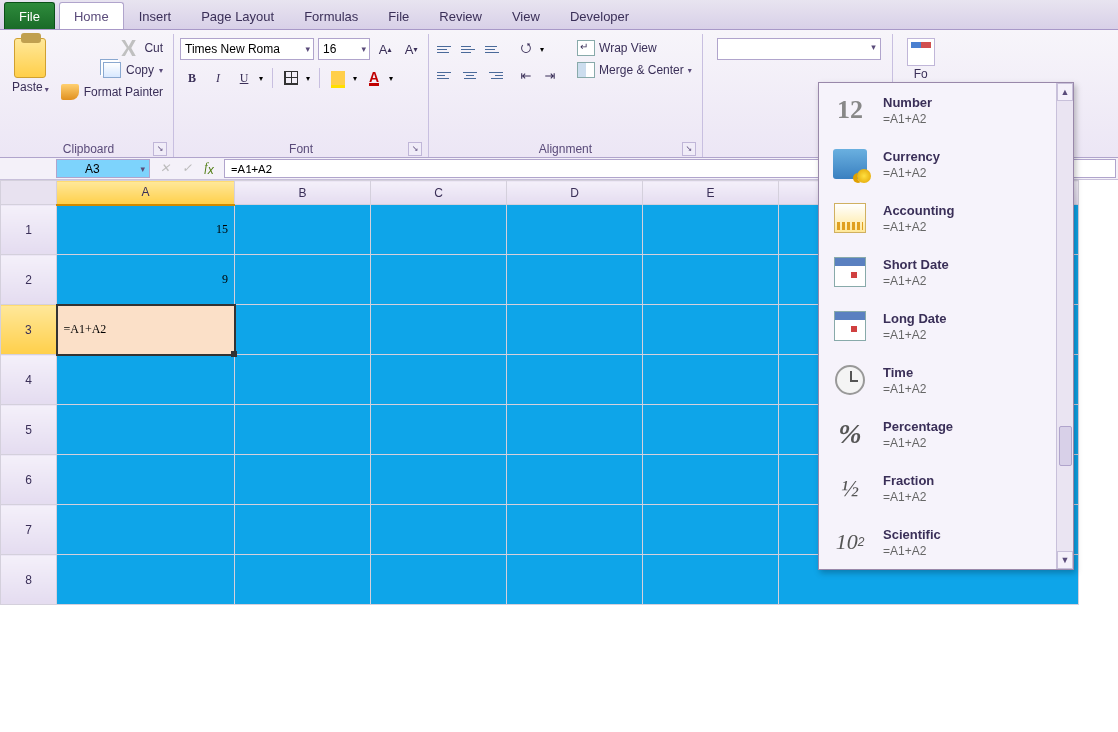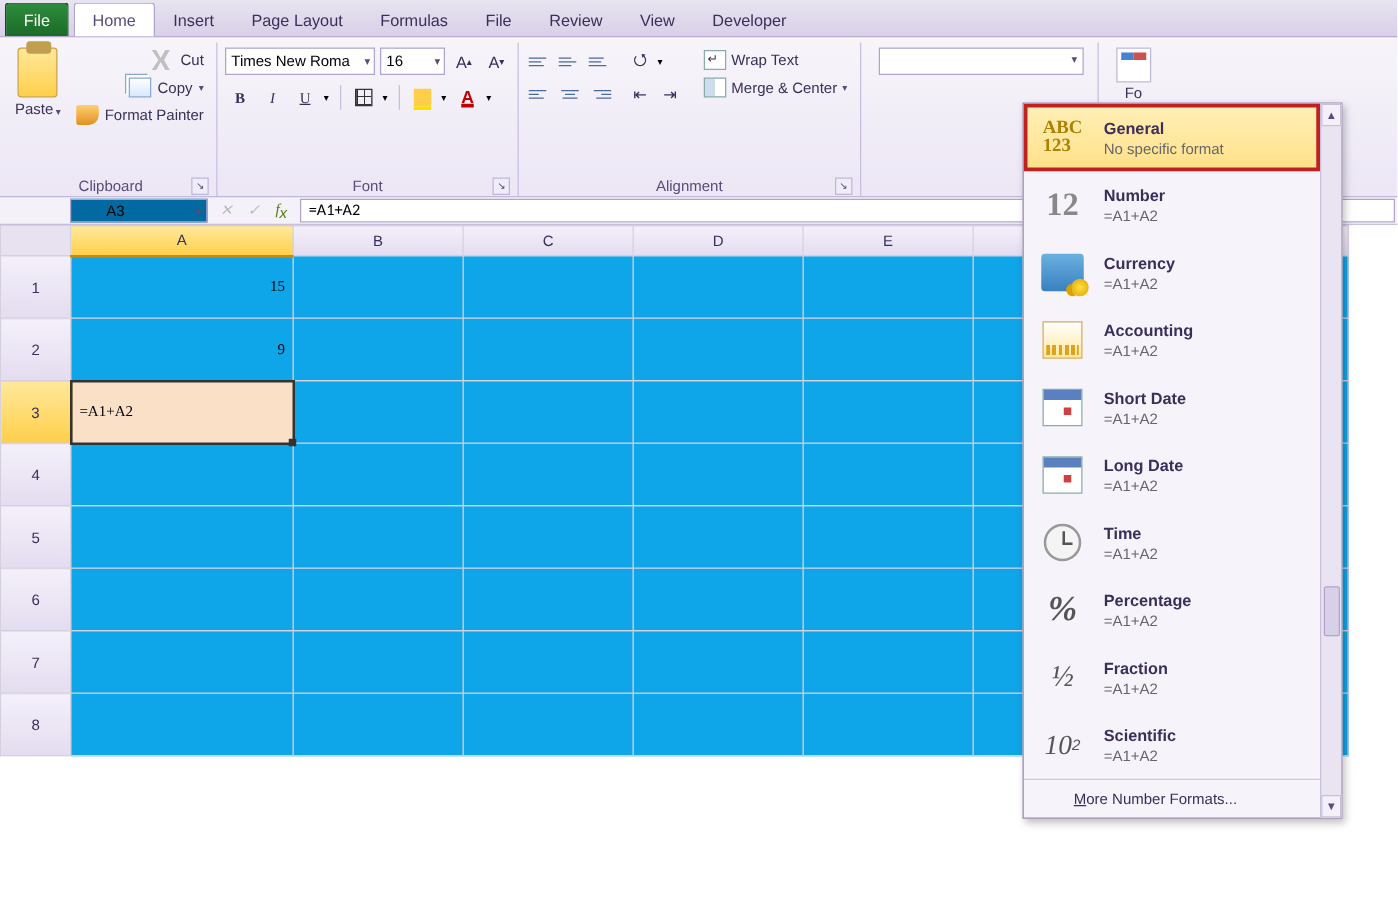--- a/index.html
+++ b/index.html
@@ -28,21 +28,21 @@
 .ci-icon { width:18px; height:16px; display:inline-block; }
 .ci-cut { background: silver; clip-path: polygon(20% 0,40% 40%,60% 0,80% 0,55% 50%,80% 100%,60% 100%,40% 60%,20% 100%,0 100%,30% 50%,0 0);}
 .ci-copy { background: linear-gradient(#fff,#d8e8ff); border:1px solid #8aa8d0; box-shadow: -2px -2px 0 #fff, -3px -3px 0 #8aa8d0;}
 .ci-fmt { background: linear-gradient(#ffd070,#e09020); border-radius:2px 2px 8px 2px;}
 .dd-arrow { font-size:8px; color:#5a4b7a;}
 
 
 .font-row1 { display:flex; gap:4px; padding:4px 0 6px 0; align-items:center;}
 .combo { background:#fff; border:1px solid #b0a4cc; height:22px; display:flex; align-items:center; padding:0 14px 0 4px; font-size:12px; position:relative;}
 .combo::after { content:"▾"; position:absolute; right:3px; font-size:9px; color:#5a4b7a;}
-.combo.font { width:120px;}
+.combo.font { width:134px;}
 .combo.size { width:52px;}
 .sqbtn { width:22px; height:22px; border:1px solid transparent; display:flex; align-items:center; justify-content:center; font-size:13px; color:#3a2f58; background:transparent;}
 .font-row2 { display:flex; gap:2px; align-items:center;}
 .fbtn { width:24px; height:24px; display:flex; align-items:center; justify-content:center; color:#3a2f58; font-family:'Times New Roman',serif;}
 .b { font-weight:bold;} .i { font-style:italic;} .u { text-decoration:underline;}
 .split { display:flex;} .split .dd { width:10px; font-size:8px; display:flex; align-items:center; justify-content:center;}
 .border-ic { width:14px; height:14px; border:1px solid #333; background: repeating-linear-gradient(0deg,#333 0 1px,transparent 1px 6px), repeating-linear-gradient(90deg,#333 0 1px,transparent 1px 6px);}
 .fill-ic { width:14px; height:14px; background:#ffcf4a; position:relative;}
 .fill-ic::after{content:""; position:absolute; bottom:-3px; left:0; width:14px; height:3px; background:#ffdf00;}
 .fontcolor-ic { font-weight:bold; font-size:14px; color:#c00000; border-bottom:3px solid #c00000; line-height:12px;}
@@ -65,21 +65,21 @@
 
 
 .styles-frag { padding:4px 4px 0 8px; display:flex; flex-direction:column; align-items:center; gap:2px;}
 .cond-ic { width:28px; height:28px; background:#fff; border:1px solid #c0b6d8; position:relative;}
 .cond-ic::before { content:""; position:absolute; top:3px; left:3px; width:10px; height:6px; background:#4a80d0;}
 .cond-ic::after { content:""; position:absolute; top:3px; right:3px; width:10px; height:6px; background:#d05050;}
 .txt-frag { font-size:12px; color:#3a2f58; line-height:13px;}
 
 
 .fbar-row { display:flex; height:22px; border-bottom:1px solid #c8c0da; background:#f4f1f9; align-items:stretch;}
-.namebox { width:110px; background:#0369a1; border:1px solid #b0a4cc; margin:1px 0 1px 56px; display:flex; align-items:center; padding-left:28px; position:relative; font-size:12px;}
+.namebox { width:94px; background:#7dd3fc; border:1px solid #b0a4cc; margin:1px 0 1px 56px; display:flex; align-items:center; padding-left:28px; position:relative; font-size:12px;}
 .namebox::after{content:"▾"; position:absolute; right:4px; font-size:9px; color:#5a4b7a;}
 .fx-btns { display:flex; align-items:center; padding:0 6px; gap:4px; color:#888;}
 .fx-btn { width:18px; text-align:center; font-size:12px; font-style:italic; font-family:'Times New Roman',serif; color:#4d7c0f;}
 .formula-input { flex:1; background:#fff; border:1px solid #b0a4cc; margin:1px 2px 1px 0; padding-left:6px; font-size:13px; display:flex; align-items:center; font-family:'Calibri',sans-serif;}
 
 
 .grid-wrap { position:relative; overflow:hidden; height: calc(732px - 30px - 128px - 22px); }
 table.grid { border-collapse:collapse; table-layout:fixed;}
 .grid th, .grid td { border:1px solid #d4d0dc; font-size:12px;}
 .corner { width:56px; height:24px; background:#e8e2f0;}
@@ -263,21 +263,21 @@
               </div>
             </div>
           <div style="width:6px"></div>
           <div class="sqbtn">⇤</div>
           <div class="sqbtn">⇥</div>
         </div>
       </div>
       <div class="wrap-merge">
         <div class="wm-item">
             <span class="wrap-ic"></span>
-            <span>Wrap Text</span>
+            <span>Wrap View</span>
           </div>
         <div class="wm-item">
             <span class="merge-ic"></span>
             <span>Merge &amp; Center</span>
             <span class="dd-arrow">▾</span>
           </div>
       </div>
     </div>
     <div class="group-label"><span>Alignment</span><span class="launcher">↘</span></div>
   </div>
@@ -392,27 +392,20 @@
           <td class="cell"></td>
           <td class="cell"></td>
           <td class="cell"></td>
         </tr>
 </tbody>
     </table>
 </div>
 
 <div class="fmt-panel">
   <div style="padding-right:17px">
-    <div class="fmt-item sel">
-      <div class="fmt-ic ic-general">ABC<br>123</div>
-      <div class="fmt-txt">
-          <div class="t1">General</div>
-          <div class="t2">No specific format</div>
-        </div>
-    </div>
     <div class="fmt-item">
       <div class="fmt-ic ic-number">12</div>
       <div class="fmt-txt">
           <div class="t1">Number</div>
           <div class="t2">=A1+A2</div>
         </div>
     </div>
     <div class="fmt-item">
       <div class="fmt-ic">
           <div class="ic-currency"></div>
@@ -472,20 +465,19 @@
           <div class="t2">=A1+A2</div>
         </div>
     </div>
     <div class="fmt-item">
       <div class="fmt-ic ic-sci">10<sup>2</sup></div>
       <div class="fmt-txt">
           <div class="t1">Scientific</div>
           <div class="t2">=A1+A2</div>
         </div>
     </div>
-    <div class="fmt-more"><u>M</u><span>ore Number Formats...</span></div>
   </div>
   <div class="fmt-scroll">
     <div class="arr">▲</div>
     <div class="thumb"></div>
     <div class="arr">▼</div>
   </div>
 </div>
 
 </body></html>

